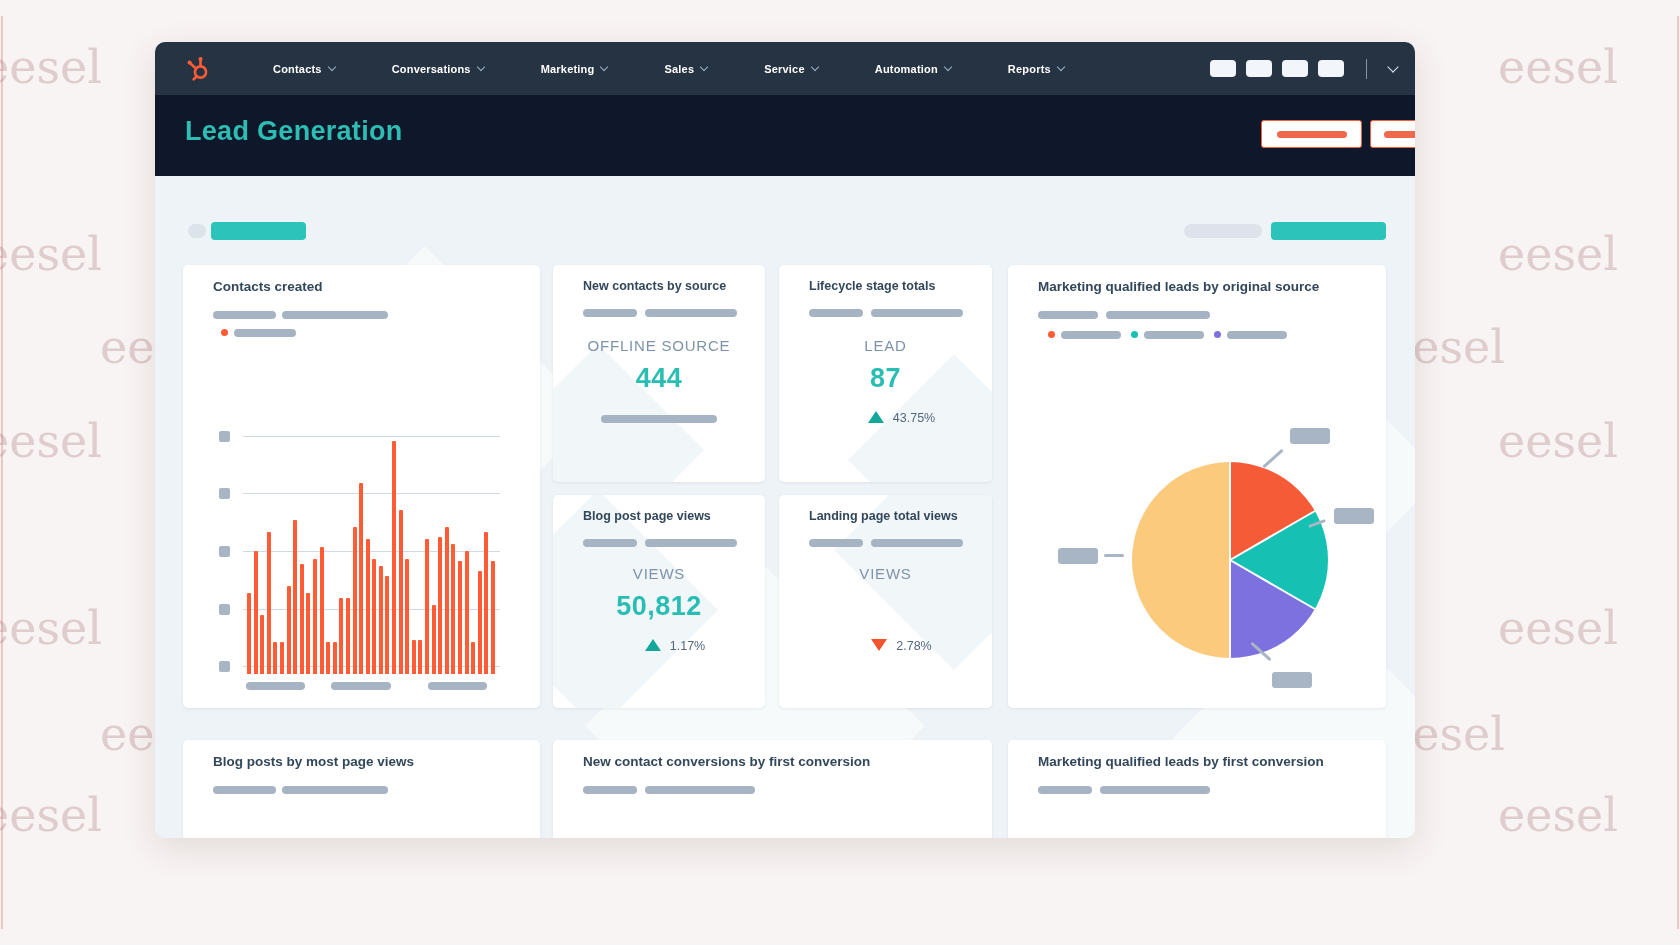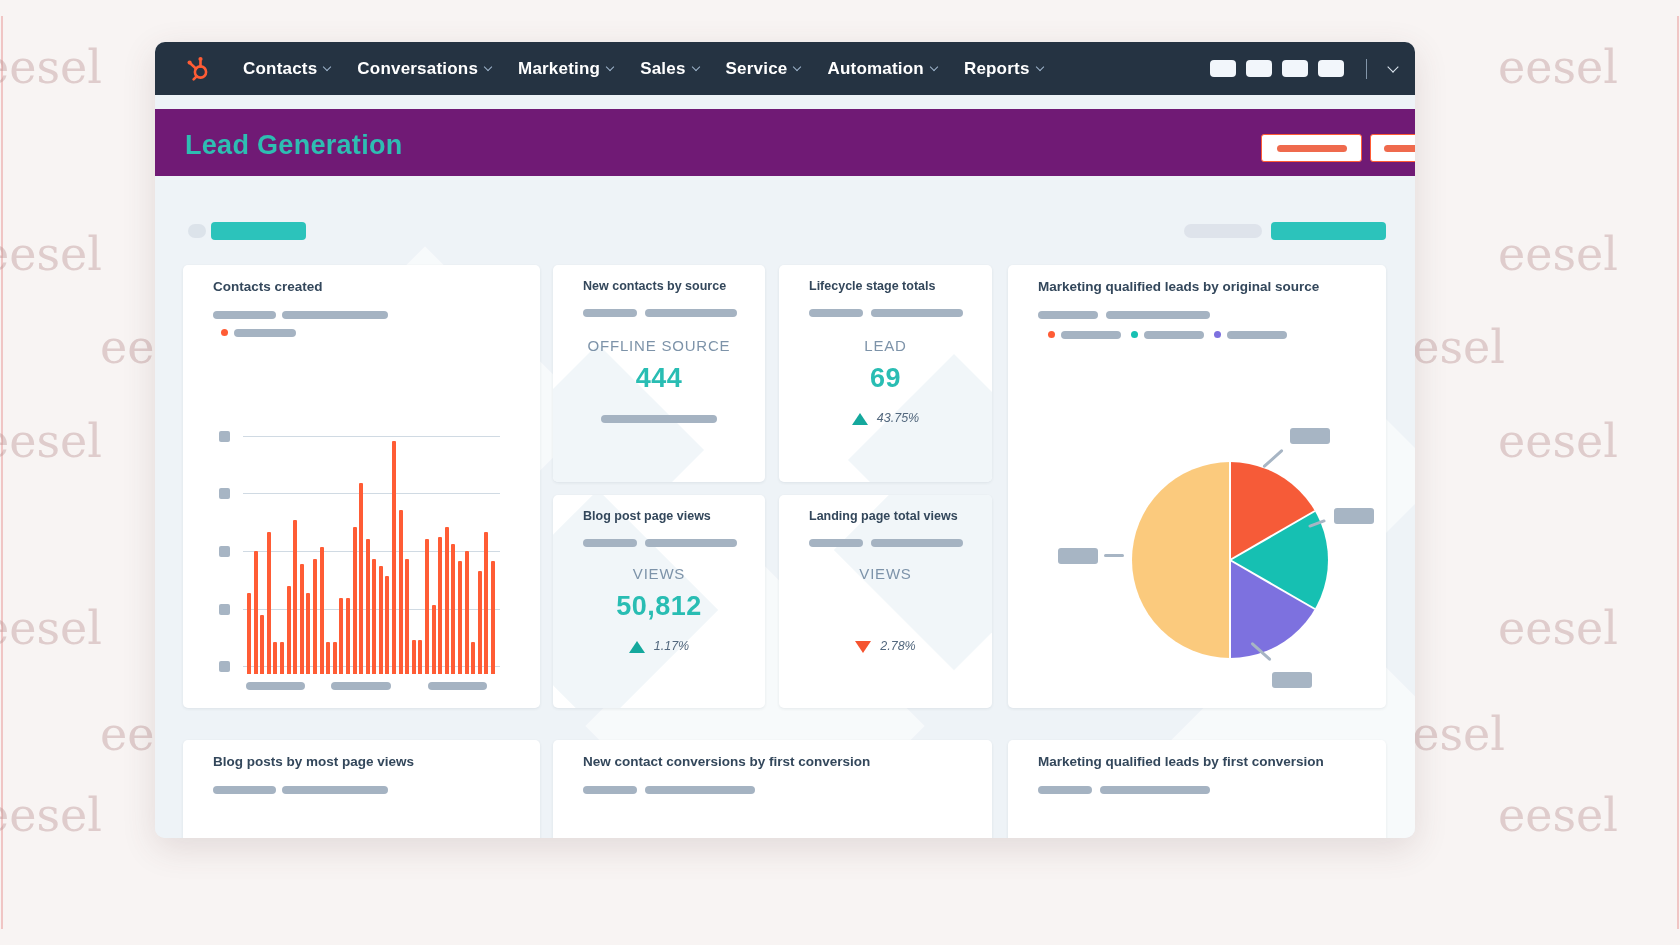--- a/index.html
+++ b/index.html
@@ -14,32 +14,32 @@
 
   
   #dash{position:absolute;left:155px;top:42px;width:1260px;height:796px;border-radius:10px;
         overflow:hidden;z-index:5;box-shadow:0 10px 34px rgba(90,60,60,.14);background:#eef3f7;}
 
   
   #nav{position:absolute;left:0;top:0;width:1260px;height:53px;background:#253342;
        display:flex;align-items:center;}
   #logo{position:absolute;left:30px;top:13px;}
   .nav-items{position:absolute;left:88px;top:0;height:53px;display:flex;align-items:center;gap:27px;}
-  .nav-item{color:#ffffff;font-size:17px;font-weight:bold;letter-spacing:.2px;display:flex;
-            align-items:center;cursor:pointer;}
+  .nav-item{color:#ffffff;font-size:11px;font-weight:bold;letter-spacing:.2px;display:flex;
+            align-items:center;cursor:pointer;margin-left:30px;}
   .chev{display:inline-block;width:5px;height:5px;border-right:1.6px solid #9fb5cc;
         border-bottom:1.6px solid #9fb5cc;transform:rotate(45deg);margin-left:7px;margin-top:-3px;}
   .nav-right{position:absolute;right:18px;top:0;height:53px;display:flex;align-items:center;gap:10px;}
   .nav-box{width:26px;height:17px;border-radius:4px;background:#f2f6fb;cursor:pointer;}
   .nav-divider{width:1px;height:20px;background:#8396a9;margin:0 12px;}
   .chev-big{display:inline-block;width:7px;height:7px;border-right:1.8px solid #dde7f0;
             border-bottom:1.8px solid #dde7f0;transform:rotate(45deg);margin-top:-4px;cursor:pointer;}
 
   
-  #header{position:absolute;left:0;top:67px;width:1452px;height:81px;background:#701a75;
+  #header{position:absolute;left:0;top:53px;width:1452px;height:81px;background:#0f172a;
           border-bottom:1px solid #e6ebf0;}
   #page-title{position:absolute;left:30px;top:21px;font-size:27px;font-weight:600;
               color:#2ebdb2;letter-spacing:.3px;}
   .btn-outline{position:absolute;top:25px;height:28px;width:101px;background:#fff;
                border:1px solid #ff5c35;border-radius:3px;display:flex;align-items:center;
                justify-content:center;gap:6px;cursor:pointer;box-sizing:border-box;}
   .btn-bar{width:70px;height:7px;border-radius:4px;background:#ef6a4d;}
   .caret-down{width:0;height:0;border-left:5px solid transparent;border-right:5px solid transparent;
               border-top:6px solid #ef6a4d;}
   .btn-solid{position:absolute;top:25px;right:29px;height:28px;width:99px;background:#ff5c35;
@@ -64,22 +64,22 @@
   .tick-sq{position:absolute;width:11px;height:11px;border-radius:2px;background:#a7b5c4;}
   .gridline{position:absolute;height:1px;background:#d0dae3;}
   .bar-wrap{position:absolute;display:flex;justify-content:space-between;align-items:flex-end;}
   .vbar{width:4px;background:#ff5c35;border-radius:1px 1px 0 0;}
 
   
   .stat-label{position:absolute;left:0;width:100%;text-align:center;font-size:15px;color:#7d93a9;
               letter-spacing:.8px;font-weight:500;}
   .stat-value{position:absolute;left:0;width:100%;text-align:center;font-size:27px;font-weight:bold;
               color:#29bdb3;letter-spacing:.5px;}
-  .delta{position:absolute;left:0;width:100%;display:flex;align-items:flex-end;justify-content:center;
-         gap:9px;font-size:12.5px;color:#53687e;font-style:italic;}
+  .delta{position:absolute;left:16px;width:100%;display:flex;align-items:flex-start;justify-content:center;
+         gap:9px;font-size:12.5px;color:#53687e;}
   .tri-up{width:0;height:0;border-left:8px solid transparent;border-right:8px solid transparent;
           border-bottom:12px solid #14a89d;}
   .tri-down{width:0;height:0;border-left:8px solid transparent;border-right:8px solid transparent;
             border-top:12px solid #f5532f;}
 
   
   #pie{position:absolute;left:124px;top:197px;width:196px;height:196px;border-radius:50%;}
   .pie-divider{position:absolute;left:221px;top:197px;width:2px;height:98px;background:#ffffff;
                transform-origin:50% 100%;}
   .callout{position:absolute;width:40px;height:16px;border-radius:3px;background:#a7b5c4;}
@@ -260,21 +260,21 @@
         <div class="stat-value" style="top:98px;">444</div>
         <span class="ph" style="left:48px;top:150px;width:116px;"></span>
       </div>
 
       <div class="card" style="left:624px;top:89px;width:213px;height:217px;">
         <div class="deco-card" style="left:100px;top:120px;width:150px;height:150px;"></div>
         <div class="card-title">Lifecycle stage totals</div>
         <span class="ph" style="left:30px;top:44px;width:54px;"></span>
         <span class="ph" style="left:92px;top:44px;width:92px;"></span>
         <div class="stat-label" style="top:72px;">LEAD</div>
-        <div class="stat-value" style="top:98px;">69</div>
+        <div class="stat-value" style="top:98px;">87</div>
         <div class="delta" style="top:146px;">
           <span class="tri-up"></span>
           <span>43.75%</span>
         </div>
       </div>
 
       <div class="card" style="left:853px;top:89px;width:378px;height:443px;">
         <div class="card-title card-title-lg">Marketing qualified leads by original source</div>
         <span class="ph" style="left:30px;top:46px;width:60px;"></span>
         <span class="ph" style="left:98px;top:46px;width:104px;"></span>

